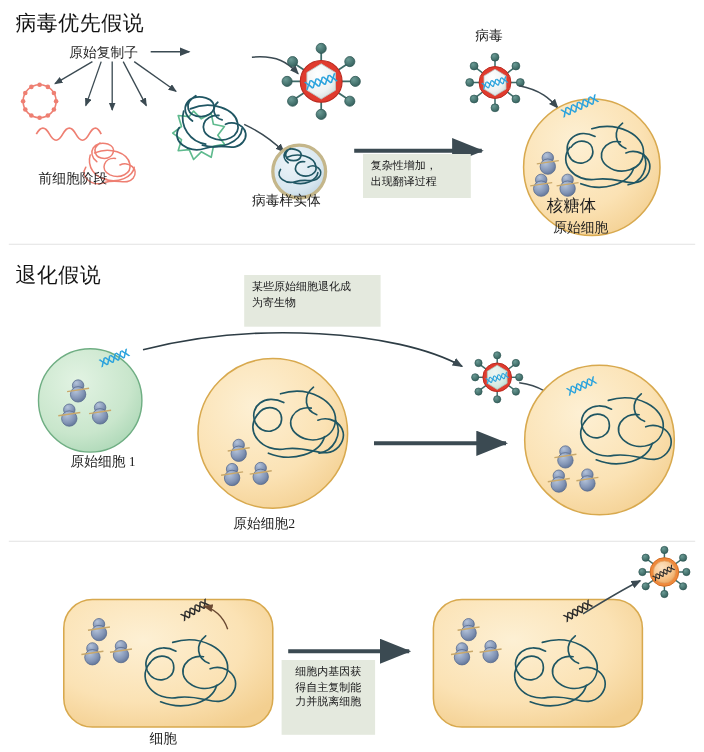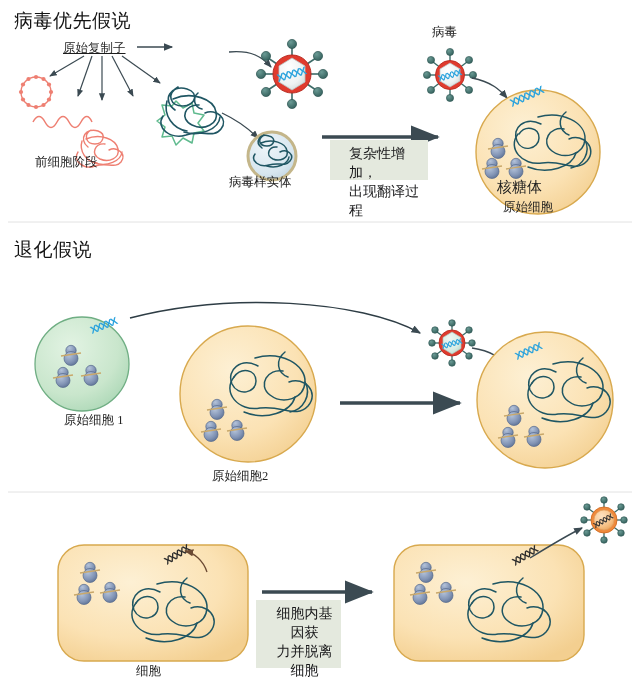--- a/index.html
+++ b/index.html
@@ -25,23 +25,23 @@
     font-size:12.5px;
     color:#1d1d1d;
     white-space:nowrap;
     font-family:"Liberation Serif","DejaVu Serif",serif;
   }
   .lbl.sm{font-size:15px;}
   .callout{
     position:absolute;
     background:#e4e9de;
     color:#18181a;
-    font-size:14px;
+    font-size:10px;
     line-height:1.35;
-    padding:5px 7px 7px 19px;
+    padding:5px 7px 7px 7px;
     box-sizing:border-box;
     font-family:"Liberation Serif","DejaVu Serif",serif;
   }
   svg{overflow:visible;}
 </style>
 </head>
 <body>
 
 <div class="stage">
 
@@ -464,47 +464,52 @@
 
     <line x1="8" y1="222" x2="632" y2="222" stroke="#e2e2e2" stroke-width="1"></line>
     <line x1="8" y1="492" x2="632" y2="492" stroke="#e2e2e2" stroke-width="1"></line>
   </svg>
 
   
 
   
   <div class="section-title" style="left:14px;top:8px;">病毒优先假说</div>
 
-  <div class="lbl" style="left:63px;top:40px;text-decoration:underline;">原始复制子</div>
+  <div class="lbl" style="left:63px;top:40px;">原始复制子</div>
 
   <div class="lbl" style="left:35px;top:154px;">前细胞阶段</div>
 
   <div class="lbl" style="left:229px;top:174px;">病毒样实体</div>
 
   <div class="lbl" style="left:432px;top:24px;">病毒</div>
 
   <div class="lbl sm" style="left:497px;top:178px;">核糖体</div>
 
   <div class="lbl" style="left:503px;top:199px;">原始细胞</div>
 
   <div class="callout" style="left:330px;top:140px;width:98px;height:40px;">
     <div>复杂性增加，</div>
     <div>出现翻译过程</div>
   </div>
 
   
   <div class="section-title" style="left:14px;top:237px;">退化假说</div>
 
+  <div class="callout" style="left:222px;top:250px;width:124px;height:47px;">
+    <div>某些原始细胞退化成</div>
+    <div>为寄生物</div>
+  </div>
 
   <div class="lbl" style="left:48px;top:412px;margin-left:16px;">原始细胞 1</div>
 
   <div class="lbl" style="left:212px;top:468px;">原始细胞2</div>
 
   
 
   <div class="callout" style="left:256px;top:600px;width:85px;height:68px;text-align:center;">
     <div>细胞内基因获</div>
+    <div>得自主复制能</div>
     <div>力并脱离细胞</div>
   </div>
 
   <div class="lbl" style="left:136px;top:663px;">细胞</div>
 
 </div>
 
 </body></html>

